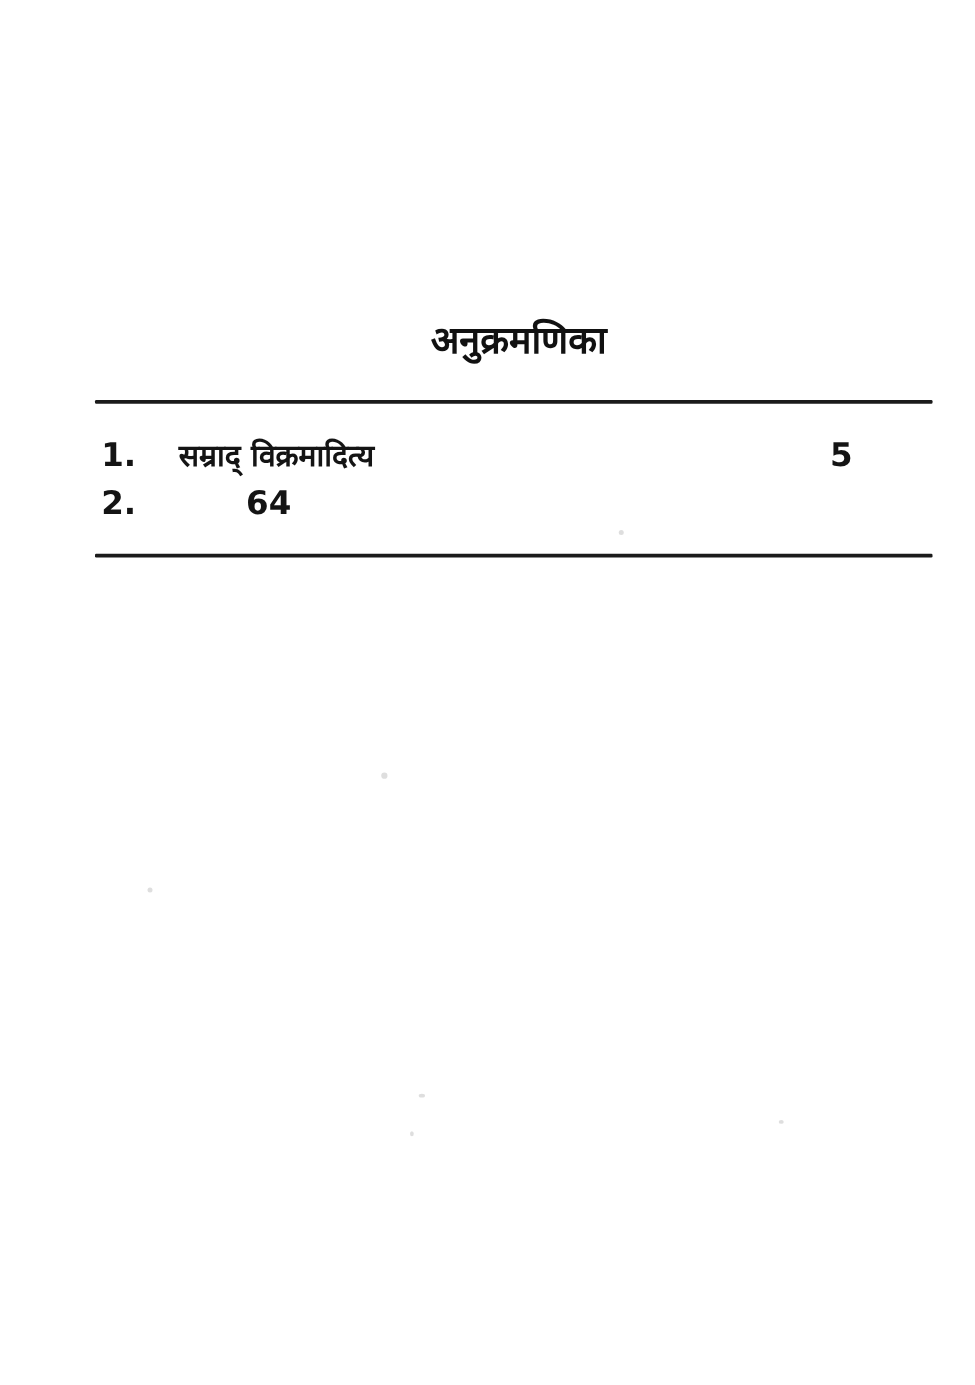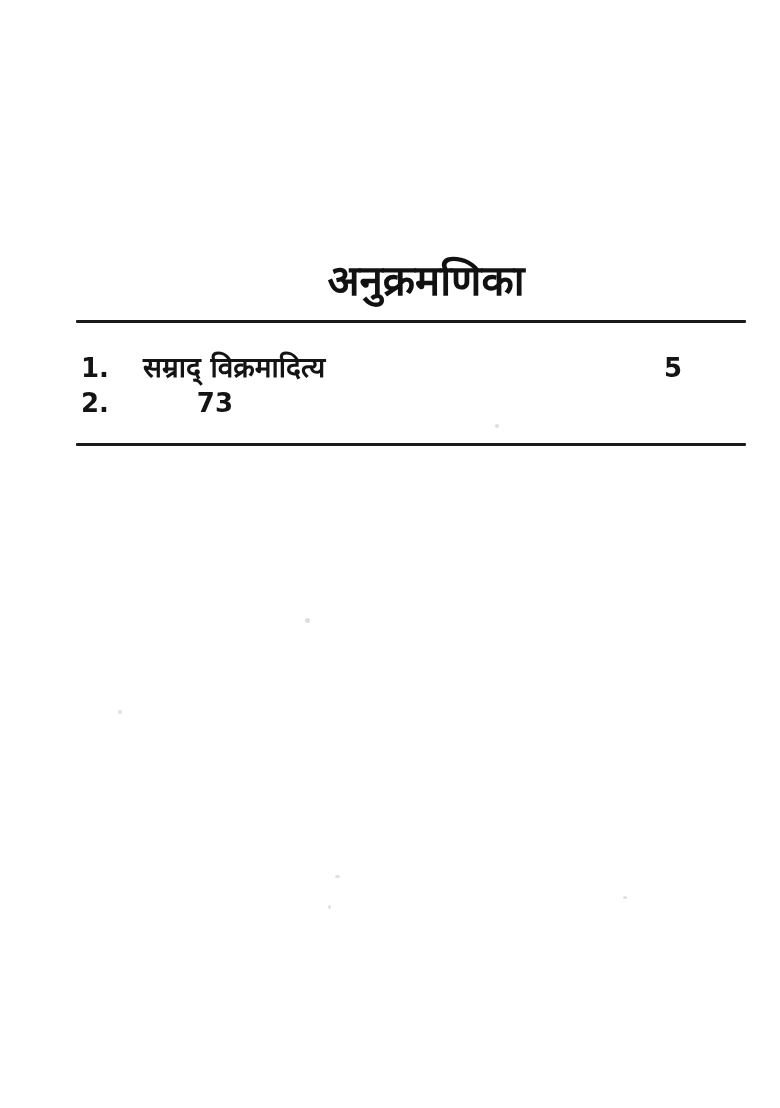--- a/index.html
+++ b/index.html
@@ -12,24 +12,24 @@
     width: 780px;
     height: 1108px;
     background: #ffffff;
     overflow: hidden;
     font-family: "DejaVu Sans", "Liberation Sans", sans-serif;
     color: #151515;
   }
   .doc-title {
     position: absolute;
     top: 250px;
-    left: 91px;
+    left: 80px;
     width: 670px;
     text-align: center;
-    font-size: 42px;
+    font-size: 30px;
     font-weight: 700;
     color: #111111;
     white-space: nowrap;
   }
   .rule {
     position: absolute;
     left: 76px;
     width: 670px;
     height: 3px;
     background: #1b1b1b;
@@ -49,21 +49,21 @@
   .toc-row-1 { top: 347px; }
   .toc-row-2 { top: 388px; }
   .toc-num {
     width: 62px;
     padding-left: 5px;
     font-size: 26px;
     flex: none;
   }
   .toc-title {
     flex: 1;
-    font-size: 28px;
+    font-size: 24px;
     white-space: nowrap;
   }
   .toc-page {
     flex: none;
     width: 90px;
     margin-right: 64px;
     text-align: right;
     font-size: 26px;
   }
   .speck {
@@ -89,21 +89,21 @@
   <div class="rule rule-top"></div>
 
   <div class="toc-row toc-row-1">
     <span class="toc-num">1.</span>
     <span class="toc-title">सम्राद् विक्रमादित्य</span>
     <span class="toc-page">5</span>
   </div>
 
   <div class="toc-row toc-row-2">
     <span class="toc-num">2.</span>
-    <span class="toc-page">73</span>
+    <span class="toc-page">64</span>
   </div>
 
   <div class="rule rule-bottom"></div>
 
   <div class="speck speck-1"></div>
   <div class="speck speck-2"></div>
   <div class="speck speck-3"></div>
   <div class="speck speck-4"></div>
   <div class="speck speck-5"></div>
   <div class="speck speck-6"></div>

